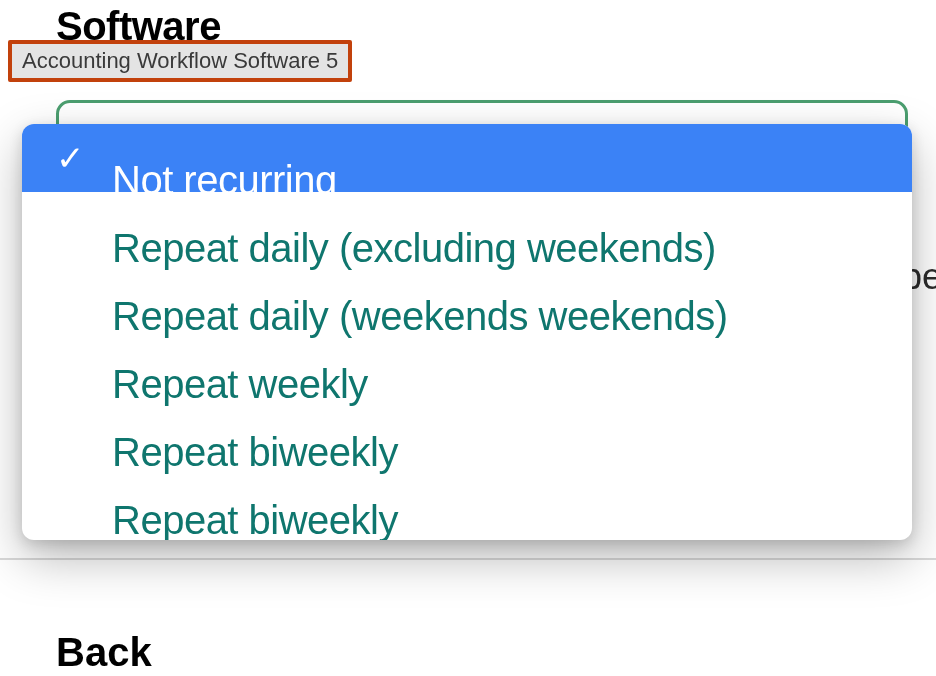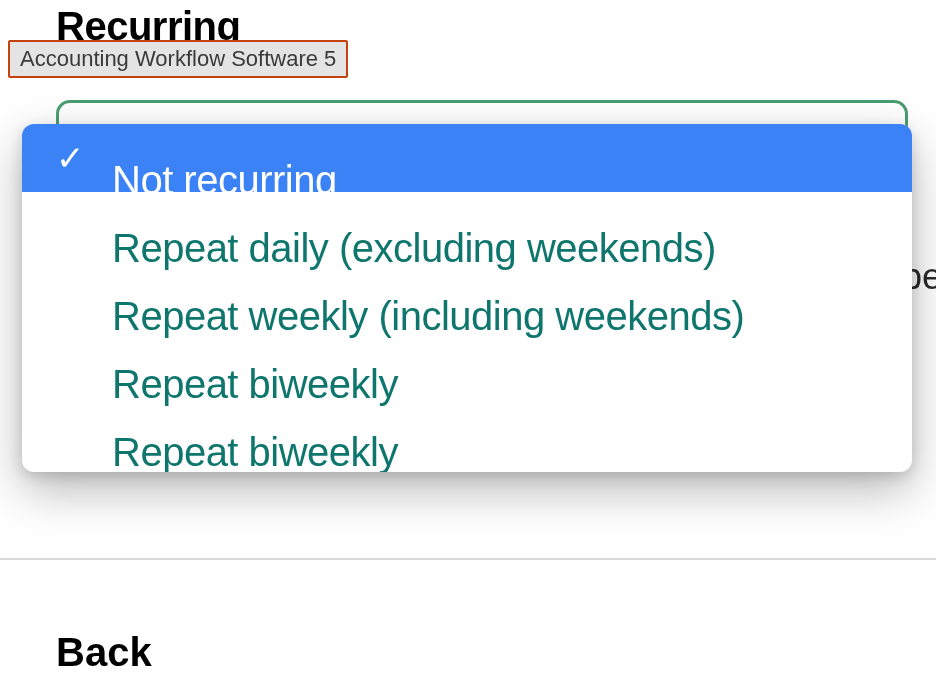--- a/index.html
+++ b/index.html
@@ -26,21 +26,21 @@
     }
     .tooltip {
       position: absolute;
       top: 40px;
       left: 8px;
       background: #e4e4e4;
       color: #3a3a3a;
       font-size: 22px;
       padding: 4px 10px;
       border-radius: 2px;
-      border: 2px solid #c2410c;
+      border: 4px solid #c2410c;
       z-index: 5;
     }
     .select-frame {
       position: absolute;
       top: 100px;
       left: 56px;
       width: 852px;
       height: 110px;
       border: 3px solid #4b9e6f;
       border-radius: 14px;
@@ -106,21 +106,21 @@
     .option-label {
       font-size: 40px;
       line-height: 1;
       letter-spacing: -0.5px;
       margin-top: 44px;
     }
   </style>
 </head>
 <body>
 
-<div class="heading">Recurring</div>
+<div class="heading">Software</div>
 
 <div class="tooltip">Accounting Workflow Software 5</div>
 
 <div class="select-frame"></div>
 
 <div class="bg-text">pe</div>
 
 <div class="bottom-divider"></div>
 
 <div class="back-btn">Back</div>
@@ -129,21 +129,25 @@
   <div class="option selected">
     <span class="check-slot">✓</span>
     <span class="option-label">Not recurring</span>
   </div>
   <div class="option">
     <span class="check-slot"></span>
     <span class="option-label">Repeat daily (excluding weekends)</span>
   </div>
   <div class="option">
     <span class="check-slot"></span>
-    <span class="option-label">Repeat weekly (including weekends)</span>
+    <span class="option-label">Repeat daily (weekends weekends)</span>
+  </div>
+  <div class="option">
+    <span class="check-slot"></span>
+    <span class="option-label">Repeat weekly</span>
   </div>
   <div class="option">
     <span class="check-slot"></span>
     <span class="option-label">Repeat biweekly</span>
   </div>
   <div class="option">
     <span class="check-slot"></span>
     <span class="option-label">Repeat biweekly</span>
   </div>
 </div>

